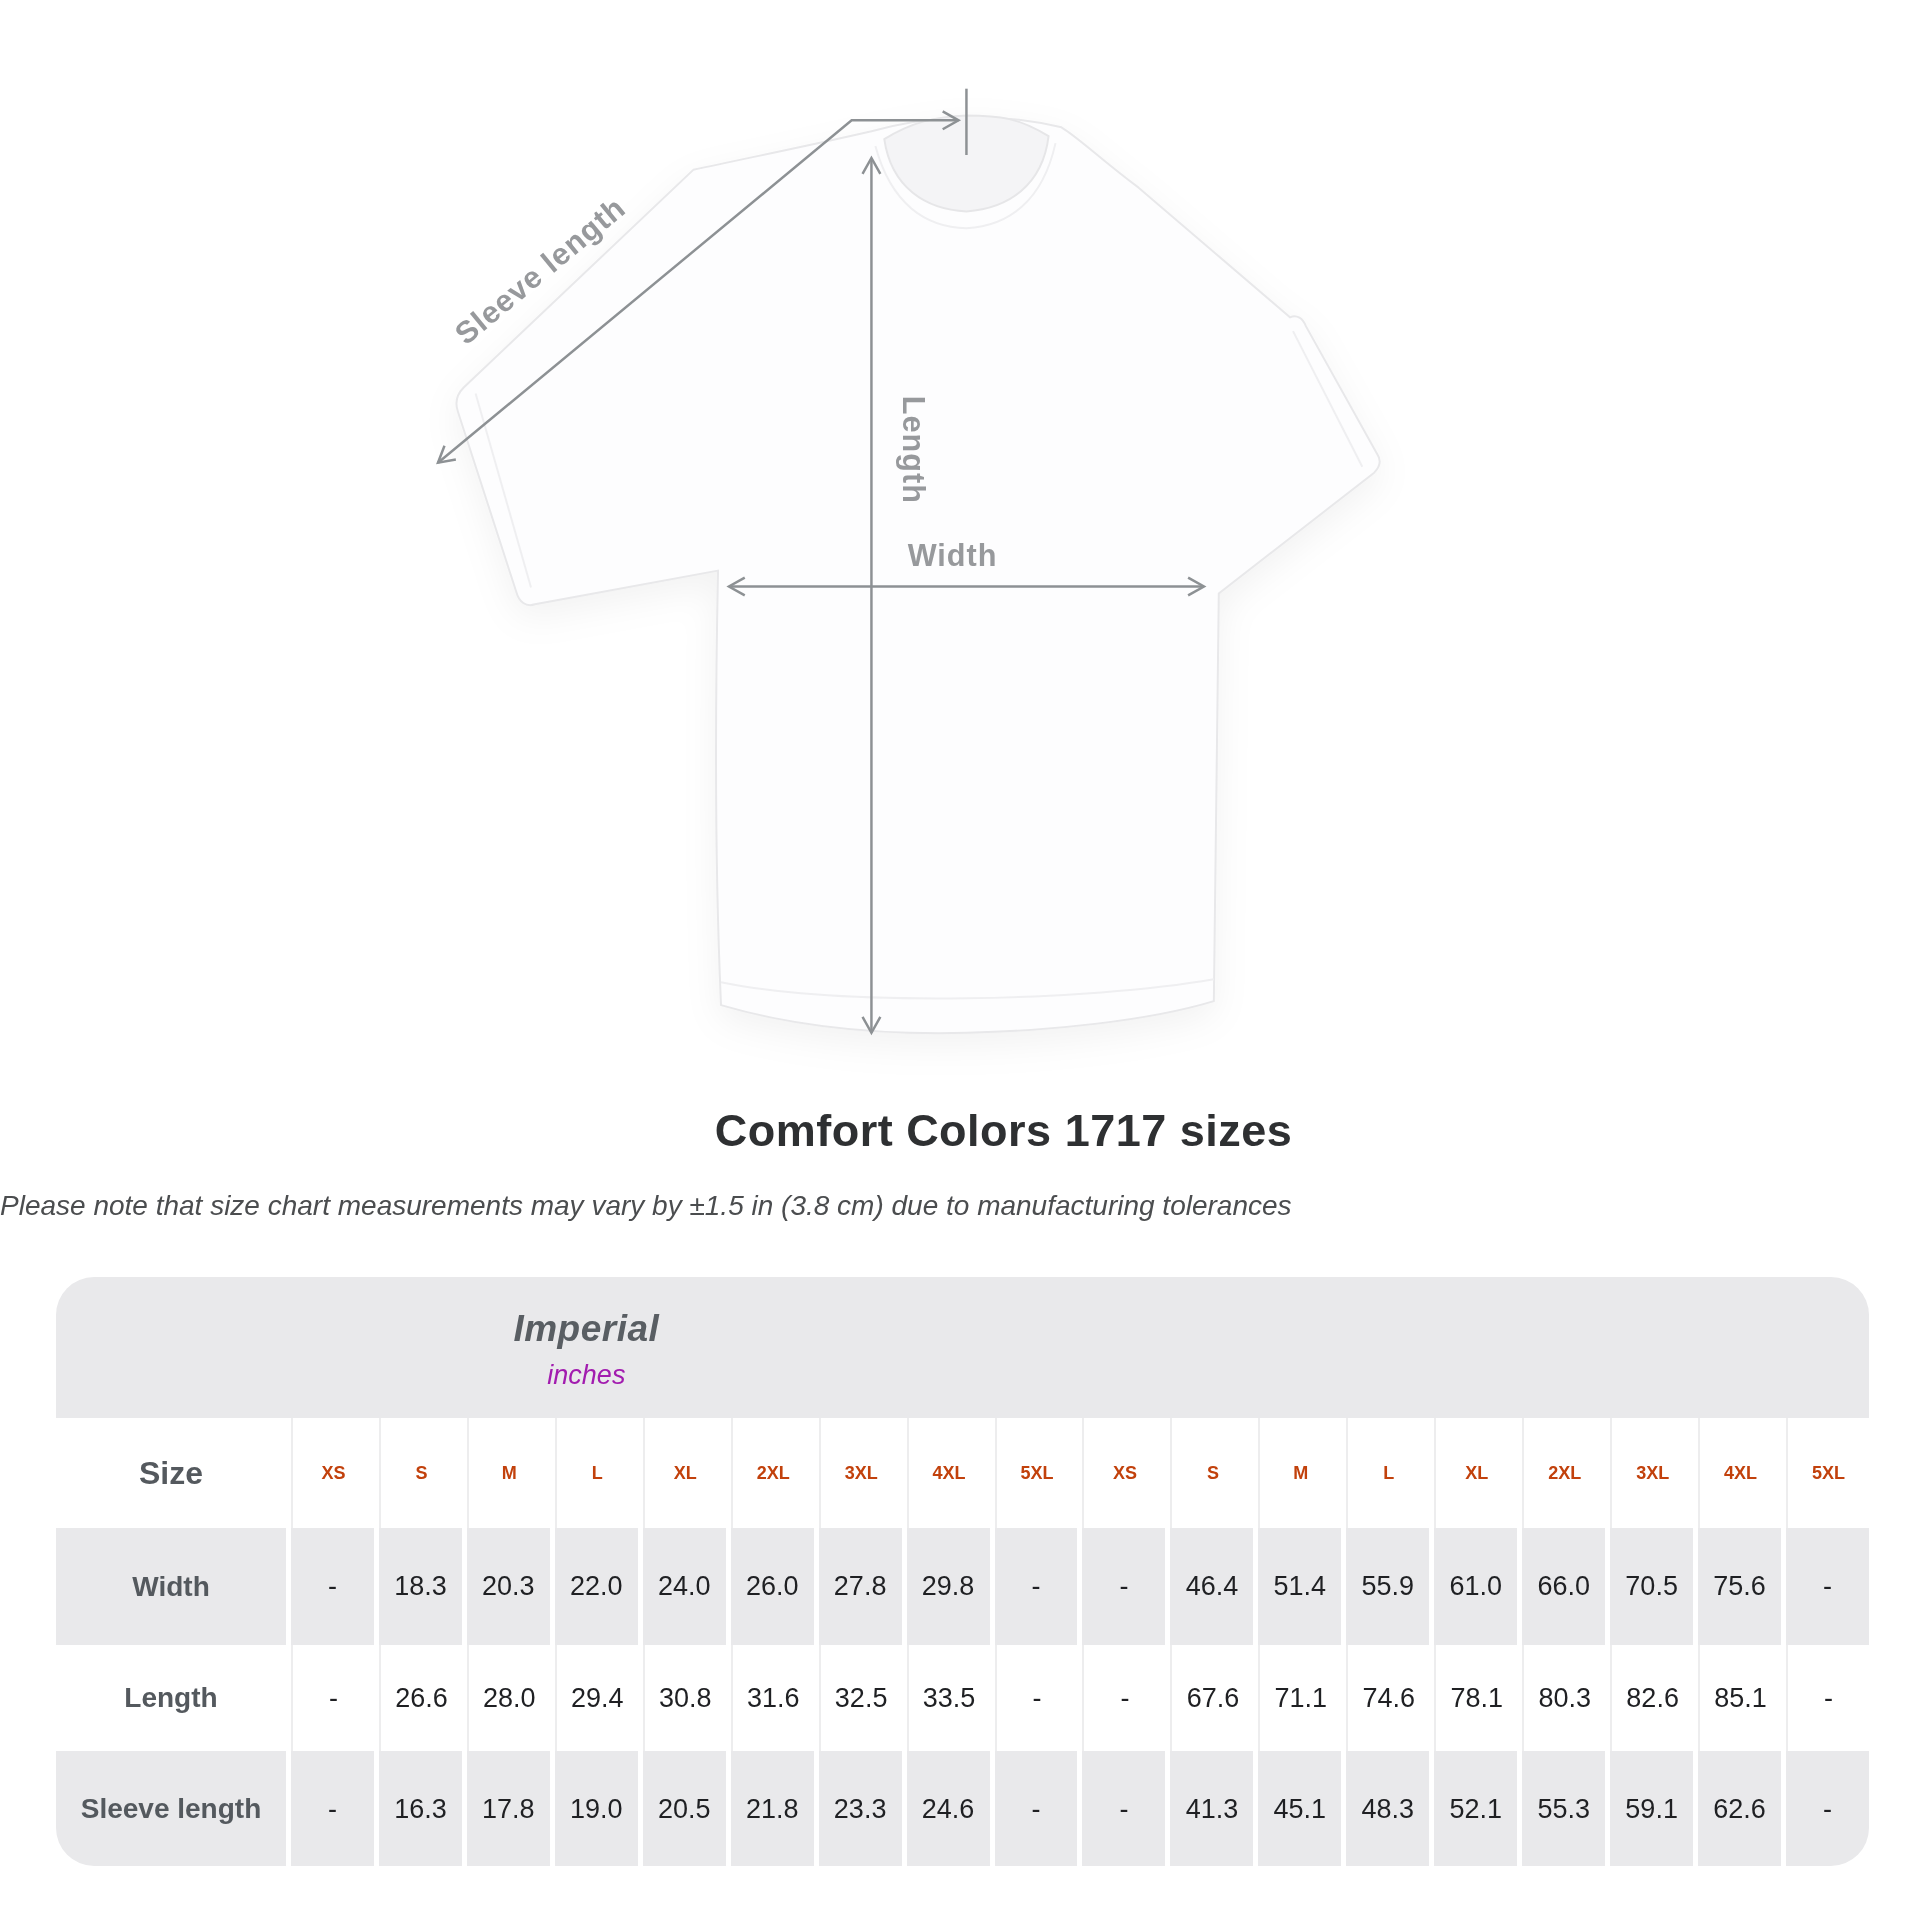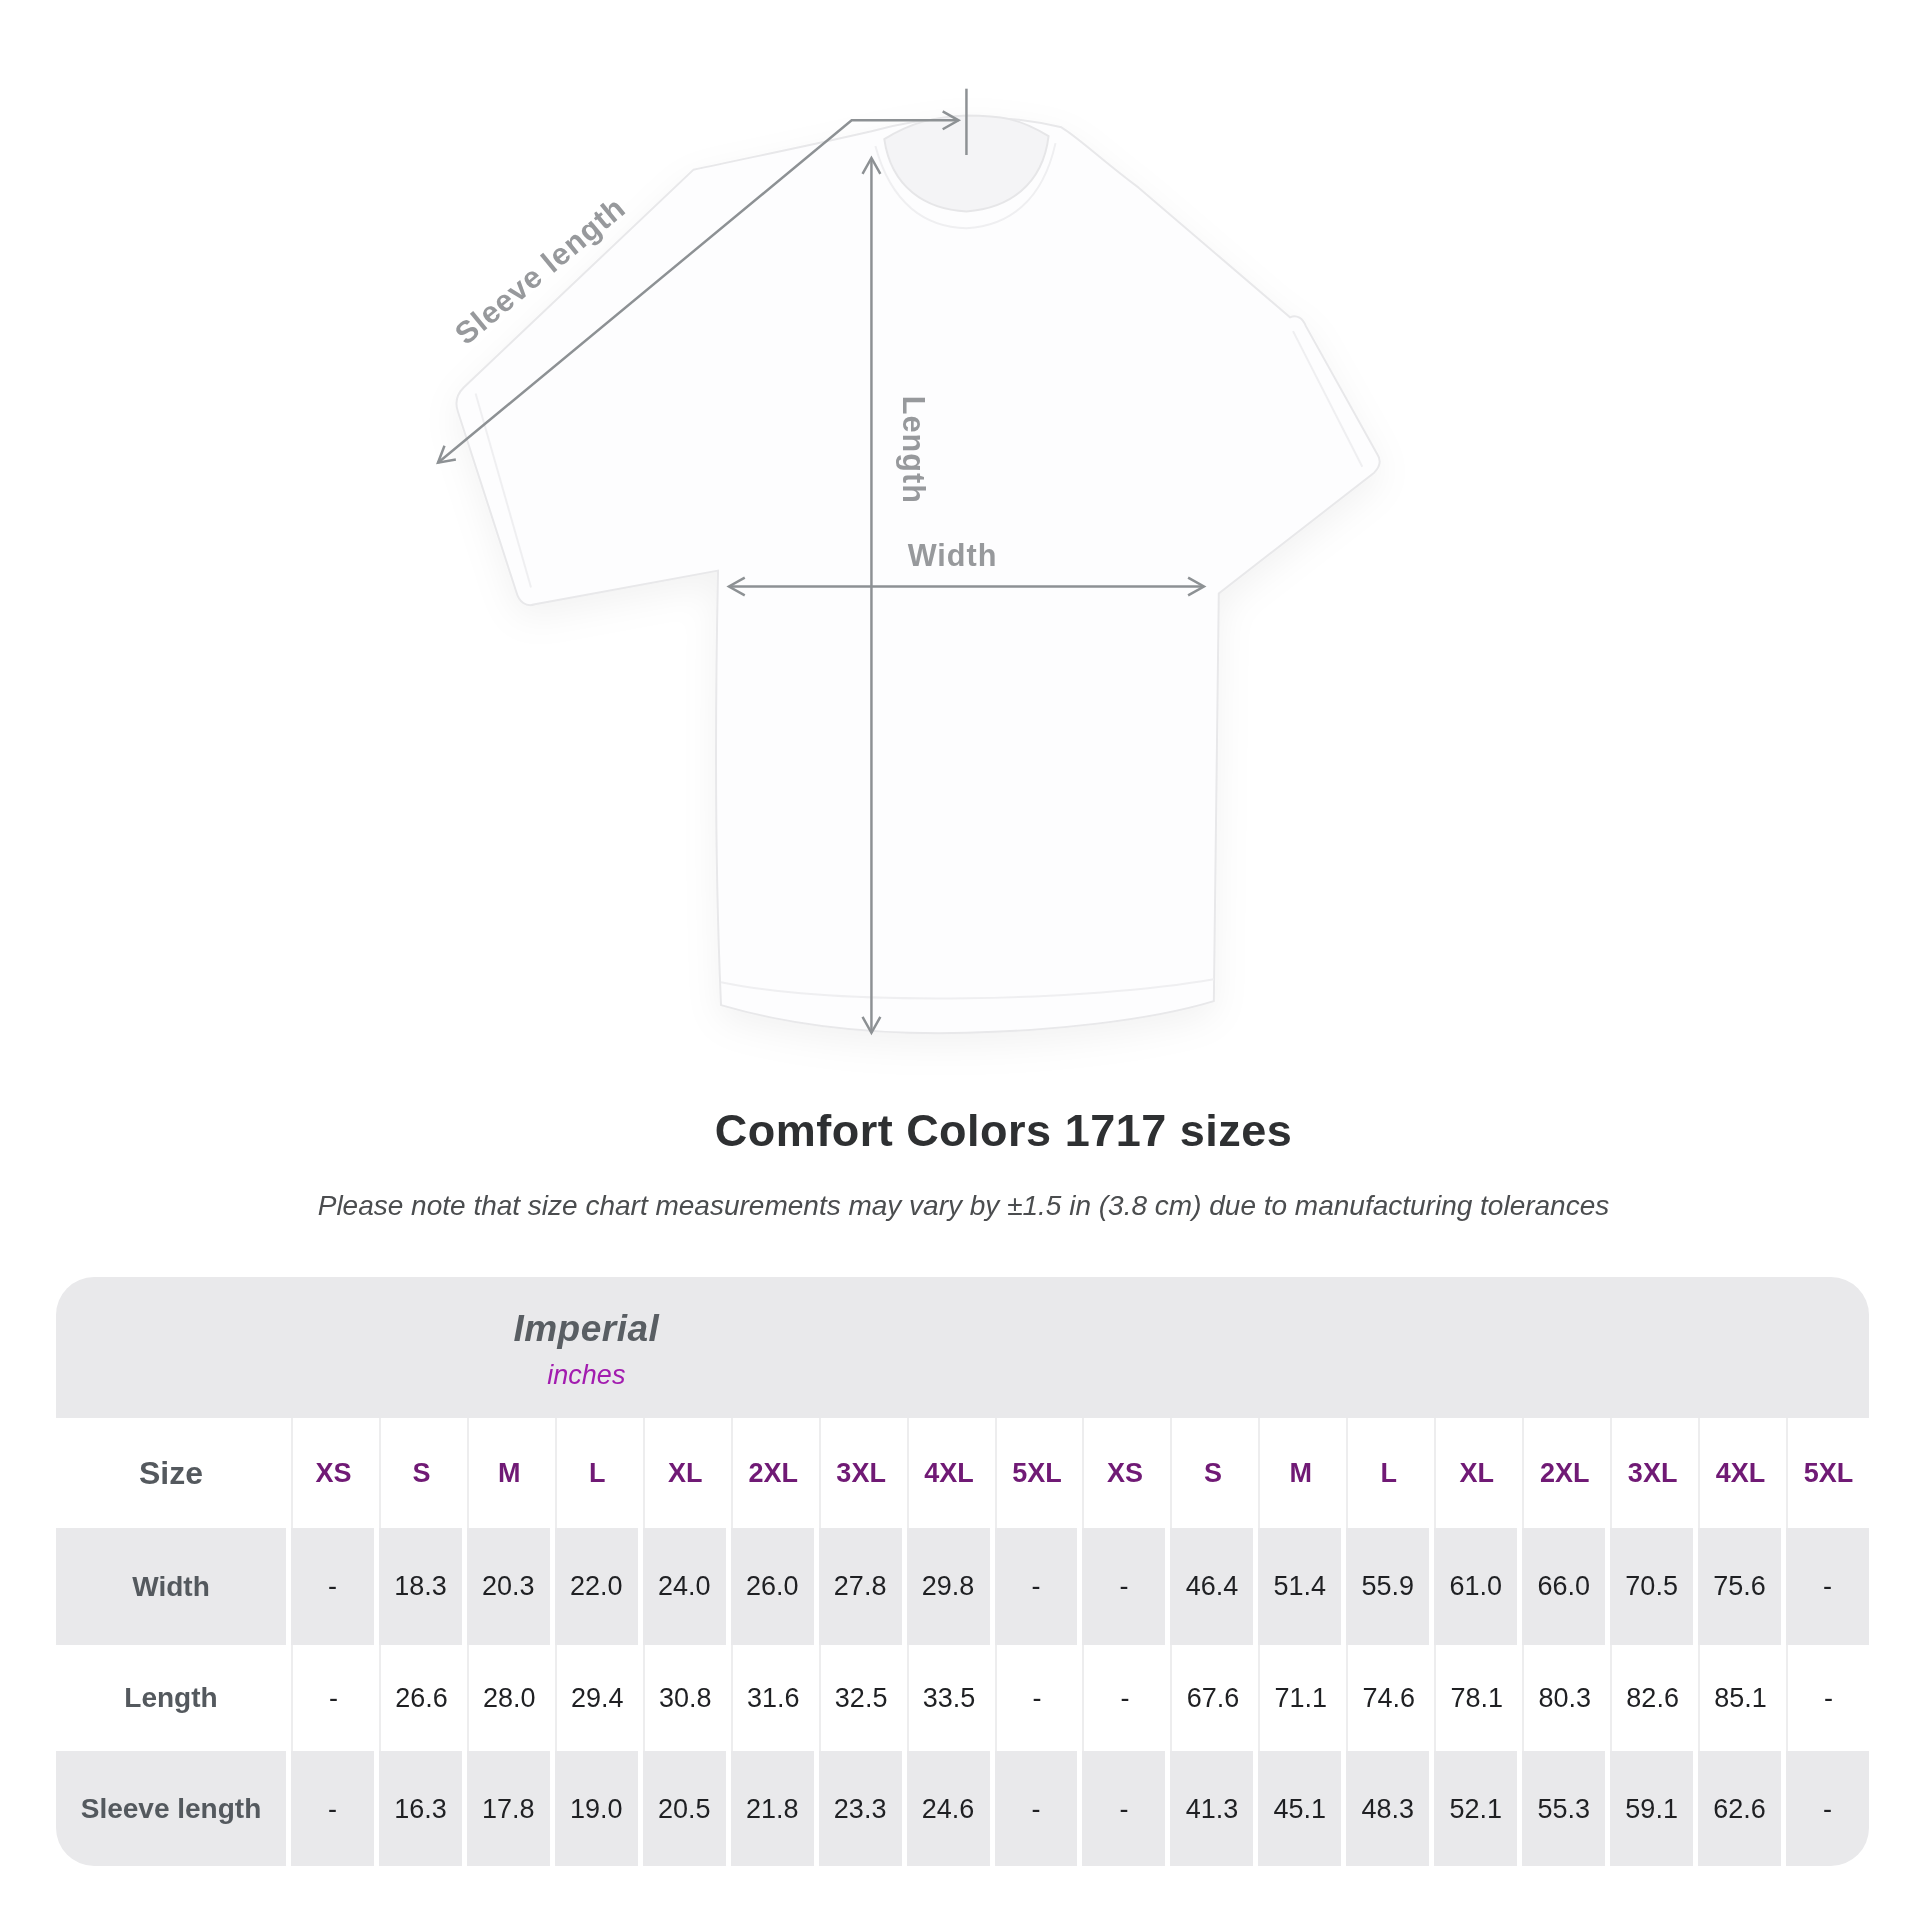--- a/index.html
+++ b/index.html
@@ -13,21 +13,21 @@
   .shirt-detail{fill:none;stroke:#efeff1;stroke-width:2;}
   .neck-hole{fill:#f4f4f6;stroke:#e6e6e8;stroke-width:2;}
   .meas-line{stroke:#8d9194;stroke-width:2.5;fill:none;}
   .meas-label{fill:#97999c;font-weight:bold;font-size:31px;letter-spacing:1px;}
   
   .chart-title{
     position:absolute;left:0;top:1105px;width:100%;text-align:center;
     font-size:45px;font-weight:bold;color:#2e3032;letter-spacing:0.5px;padding-left:40px;
   }
   .chart-subtitle{
-    position:absolute;left:0;top:1190px;width:100%;text-align:center;
+    position:absolute;left:0;top:1190px;width:100%;text-align:left;
     font-size:28px;font-style:italic;color:#4b4d4f;
   }
   
   .table-wrap{
     position:absolute;left:56px;top:1277px;width:1813px;height:589px;
     border-radius:38px;overflow:hidden;background:#ffffff;
   }
   .table-grid{
     display:grid;width:100%;height:100%;
     grid-template-columns:230px repeat(18,1fr);
@@ -40,21 +40,21 @@
   .band-half{display:flex;flex-direction:column;align-items:center;justify-content:center;gap:10px;padding-top:4px;margin-left:20px;}
   .band-half.imperial{width:56.3%;}
   .band-half.metric{width:43.7%;}
   .band-title{font-size:37px;font-weight:bold;font-style:italic;color:#595e63;letter-spacing:0.5px;}
   .band-sub{font-size:27px;font-style:italic;color:#a21caf;}
   .cell{display:flex;align-items:center;justify-content:center;}
   .c-white{background:#ffffff;}
   .c-gray{background:#e9e9eb;}
   .hair{border-left:2px solid #ededee;}
   .head-label{font-size:32px;font-weight:bold;color:#54595e;}
-  .size-letter{font-size:27px;font-weight:bold;color:#701a75;}
+  .size-letter{font-size:18px;font-weight:bold;color:#c2410c;}
   .row-label{font-size:28px;font-weight:bold;color:#54595e;}
   .val{font-size:27px;color:#1f2023;}
 </style>
 </head>
 <body>
 
 <div class="page">
 
   <svg class="shirt-svg" viewBox="400 60 1140 1060">
     <defs>

